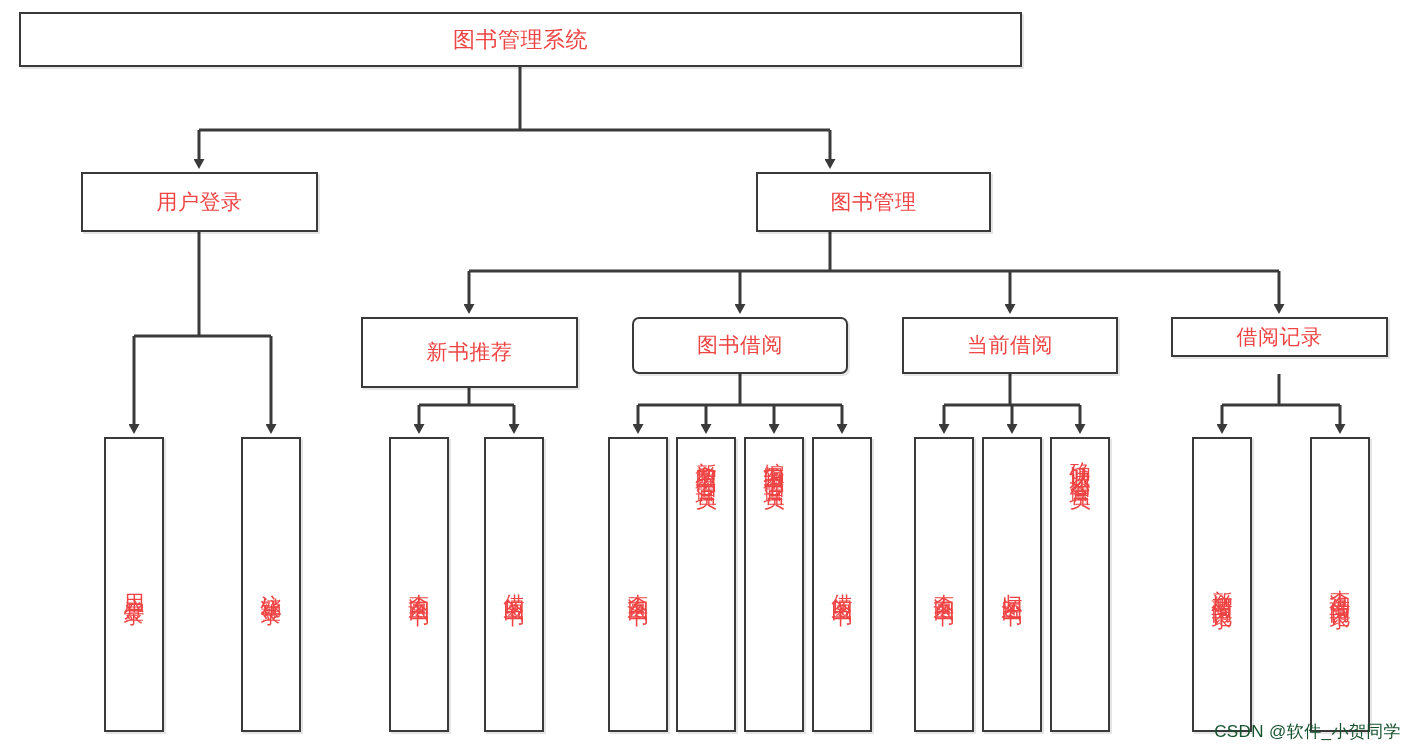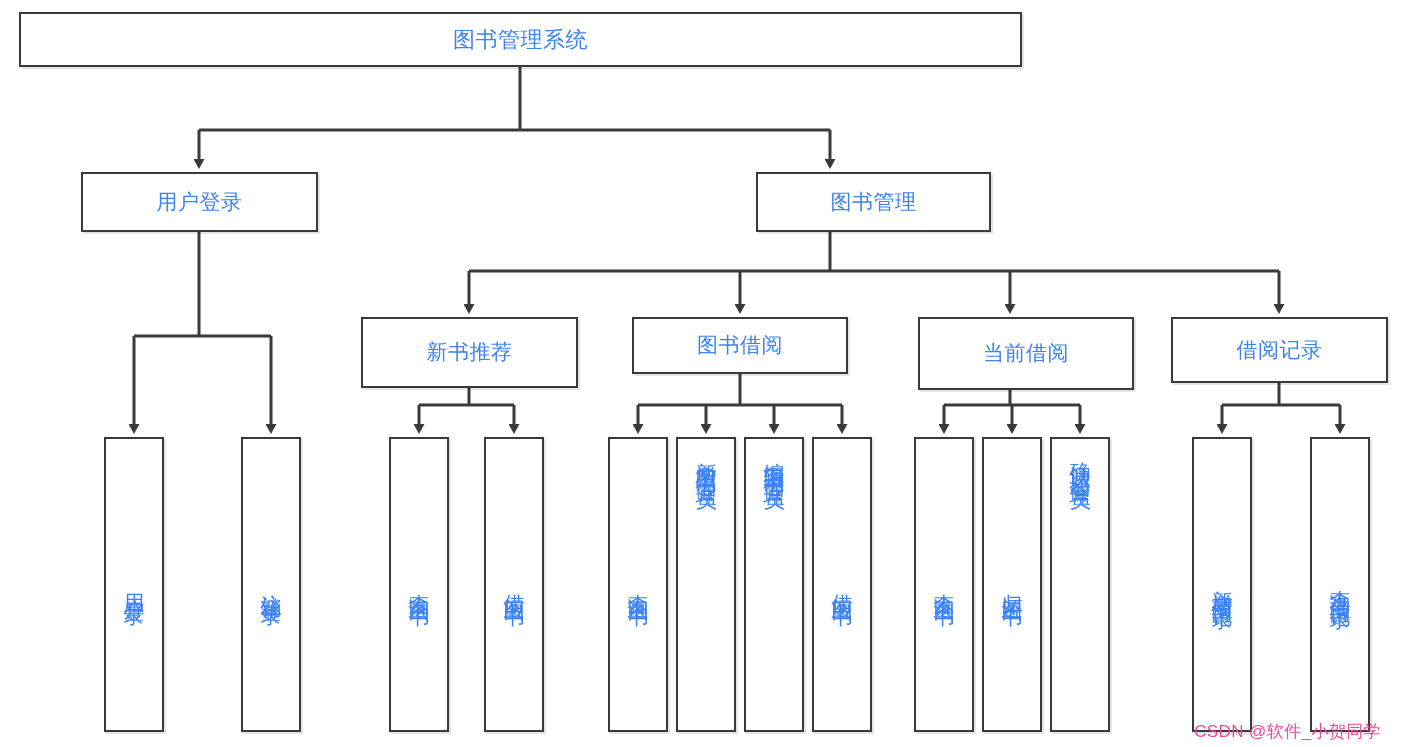--- a/index.html
+++ b/index.html
@@ -26,21 +26,21 @@
     pointer-events: none;
   }
   .node {
     position: absolute;
     box-sizing: border-box;
     border: 2px solid #3a3a3a;
     background: #ffffff;
     display: flex;
     align-items: center;
     justify-content: center;
-    color: #3b82f6;
+    color: #ef4444;
     box-shadow: 2px 2px 0 rgba(0,0,0,0.10);
   }
   .node .label {
     display: block;
     text-align: center;
     line-height: 1.25;
     letter-spacing: 0.5px;
   }
   .node.horiz .label {
     font-size: 21px;
@@ -60,24 +60,24 @@
     letter-spacing: 4px;
     white-space: nowrap;
     margin: 0 auto;
   }
   .node.vert.pad-mid {
     align-items: center;
     padding-top: 0;
   }
   .watermark {
     position: absolute;
-    right: 24px;
+    right: 4px;
     bottom: 4px;
     font-size: 17px;
-    color: #ec4899;
+    color: #14532d;
     letter-spacing: 0.4px;
     white-space: nowrap;
     user-select: none;
   }
 </style>
 </head>
 <body>
 
 <div id="canvas">
 
@@ -138,27 +138,27 @@
   <div class="node horiz" style="left:81px; top:172px; width:237px; height:60px;">
     <span class="label">用户登录</span>
   </div>
   <div class="node horiz" style="left:756px; top:172px; width:235px; height:60px;">
     <span class="label">图书管理</span>
   </div>
 
   <div class="node horiz" style="left:361px; top:317px; width:217px; height:71px;">
     <span class="label">新书推荐</span>
   </div>
-  <div class="node horiz" style="left:632px; top:317px; width:216px; height:57px;">
+  <div class="node horiz" style="left:632px; top:317px; width:216px; height:57px;border-radius:7px;">
     <span class="label">图书借阅</span>
   </div>
-  <div class="node horiz" style="left:902px; top:317px; width:216px; height:73px;margin-left:16px;">
+  <div class="node horiz" style="left:902px; top:317px; width:216px; height:57px;">
     <span class="label">当前借阅</span>
   </div>
-  <div class="node horiz" style="left:1171px; top:317px; width:217px; height:66px;">
+  <div class="node horiz" style="left:1171px; top:317px; width:217px; height:40px;">
     <span class="label">借阅记录</span>
   </div>
 
   <div class="node vert pad-mid" style="left:104px; top:437px; width:60px; height:295px;">
     <span class="label">用户登录</span>
   </div>
   <div class="node vert pad-mid" style="left:241px; top:437px; width:60px; height:295px;">
     <span class="label">注销登录</span>
   </div>
   <div class="node vert pad-mid" style="left:389px; top:437px; width:60px; height:295px;">

